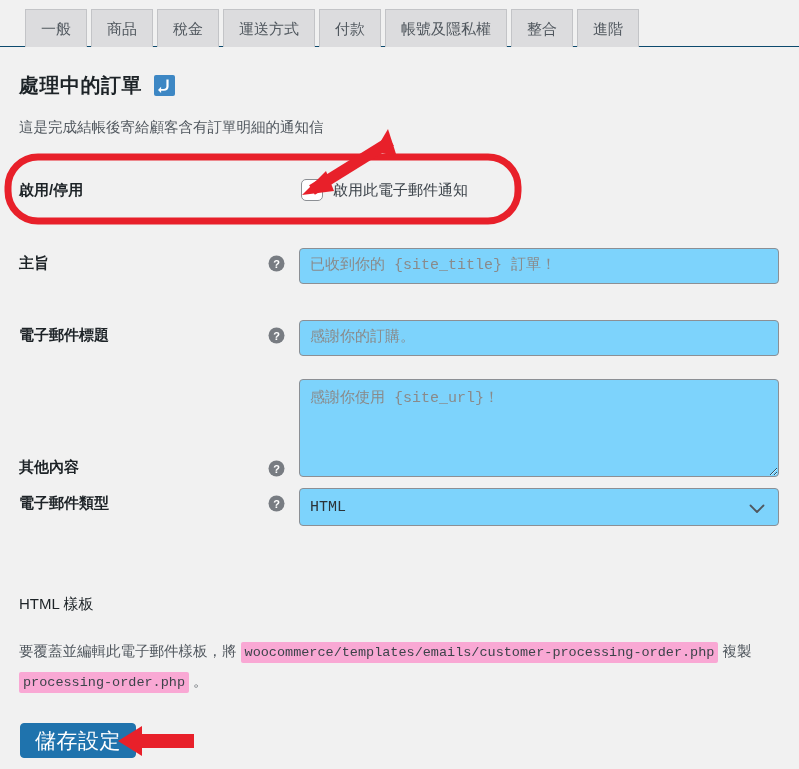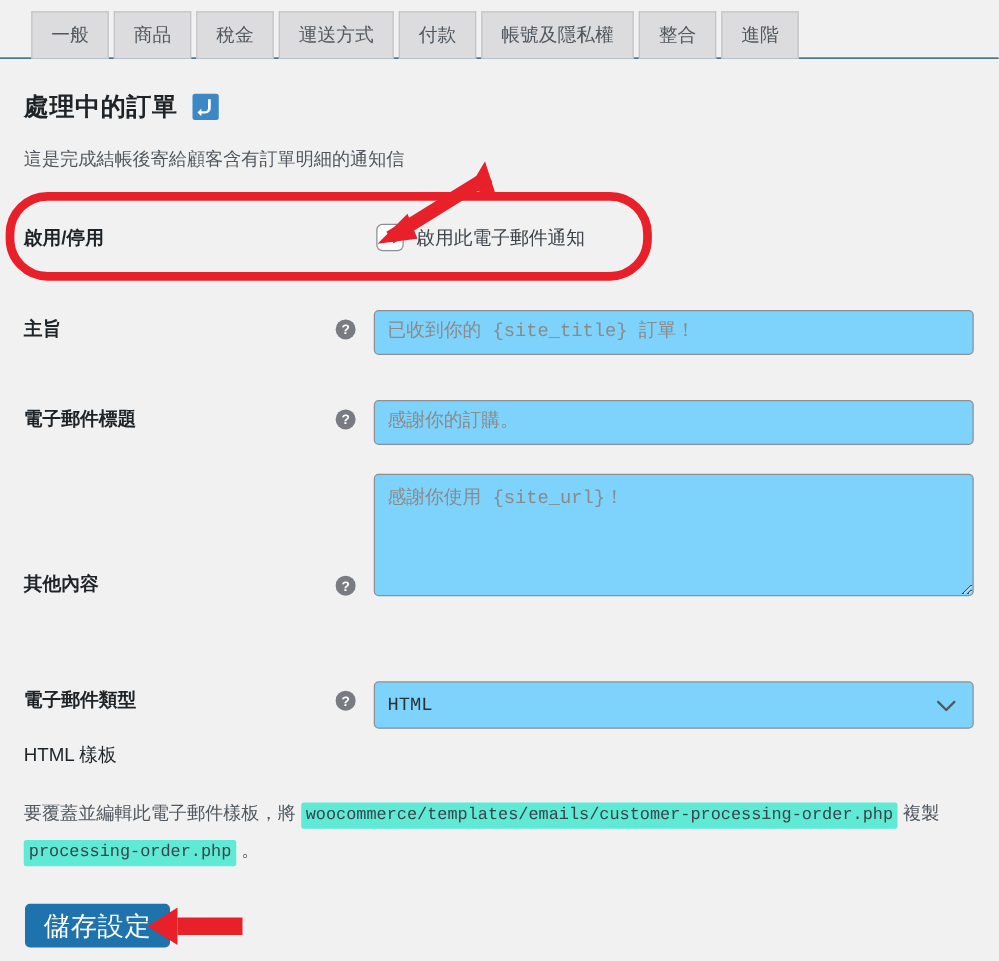--- a/index.html
+++ b/index.html
@@ -213,21 +213,21 @@
     left: 19px;
     top: 637px;
     width: 790px;
     font-size: 14.5px;
     line-height: 28px;
     color: #50575e;
   }
   code.path {
     font-family: "Liberation Mono", "DejaVu Sans Mono", monospace;
     font-size: 13.5px;
-    background: #5eead4;
+    background: #f9a8d4;
     color: #3c434a;
     padding: 3px 4px;
     border-radius: 2px;
     white-space: nowrap;
   }
 
   
   .save-btn {
     position: absolute;
     left: 20px;
@@ -327,21 +327,21 @@
   <div class="field-label">其他內容</div>
   <span class="help">
     <svg width="17" height="17" viewBox="0 0 17 17" aria-hidden="true">
       <circle cx="8.5" cy="8.5" r="8" fill="#787c82"></circle>
       <text x="8.5" y="12.6" text-anchor="middle" font-family="Liberation Sans, sans-serif" font-size="11" font-weight="700" fill="#ffffff">?</text>
     </svg>
   </span>
   <textarea class="ctl" placeholder="感謝你使用 {site_url}！" style=""></textarea>
 </div>
 
-<div class="field-row" style="top:545px;">
+<div class="field-row" style="top:488px;">
   <div class="field-label">電子郵件類型</div>
   <span class="help">
     <svg width="17" height="17" viewBox="0 0 17 17" aria-hidden="true">
       <circle cx="8.5" cy="8.5" r="8" fill="#787c82"></circle>
       <text x="8.5" y="12.6" text-anchor="middle" font-family="Liberation Sans, sans-serif" font-size="11" font-weight="700" fill="#ffffff">?</text>
     </svg>
   </span>
   <span class="select-wrap">
     <select class="ctl">
       <option>HTML</option>

